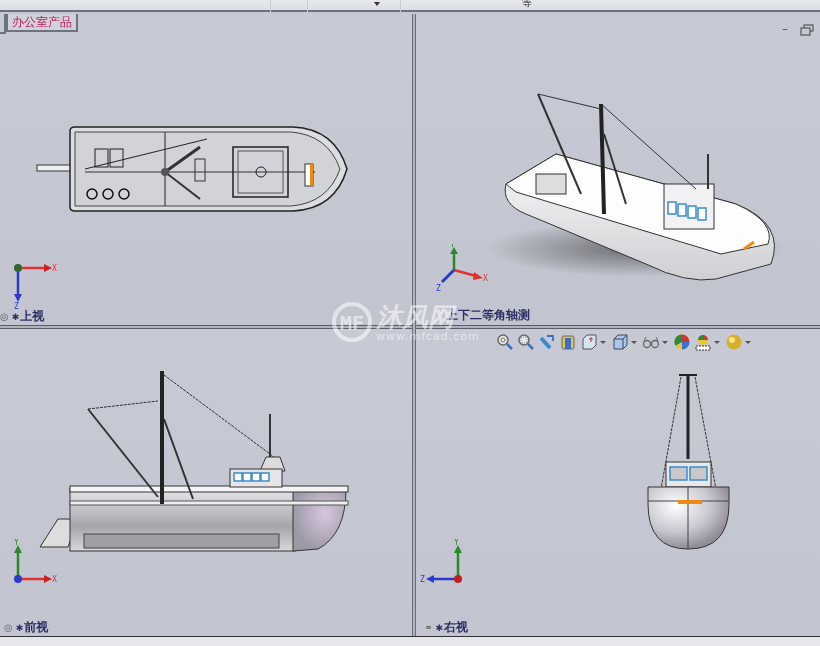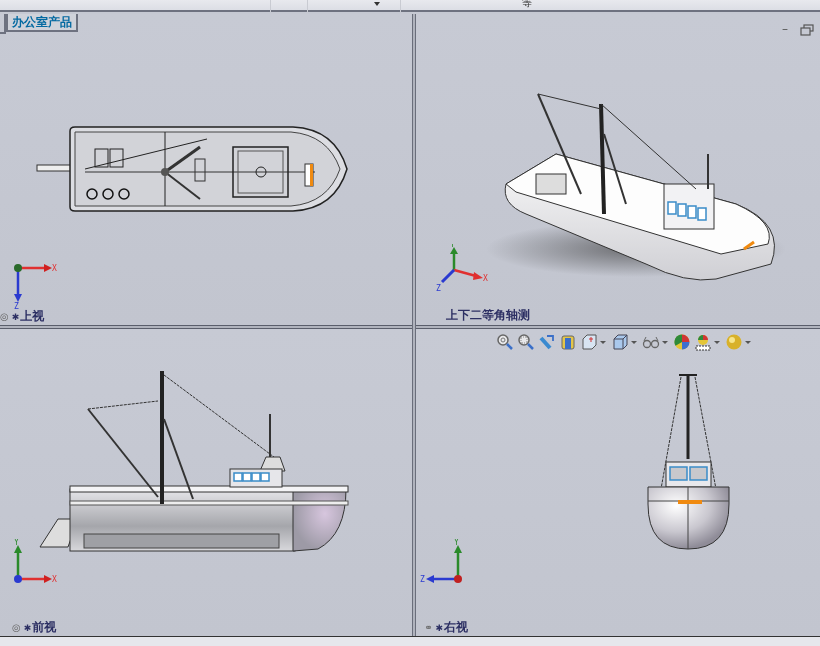--- a/index.html
+++ b/index.html
@@ -15,21 +15,21 @@
   
   .vp { position: absolute; background: linear-gradient(#c7cad4, #c2c5cf); overflow: hidden; }
   .vp-tl { left: 0; top: 14px; width: 412px; height: 311px; }
   .vp-tr { left: 416px; top: 14px; width: 404px; height: 311px; }
   .vp-bl { left: 0; top: 329px; width: 412px; height: 307px; }
   .vp-br { left: 416px; top: 329px; width: 404px; height: 307px; }
   .hsplit { position: absolute; left: 0; top: 325px; width: 820px; height: 4px; background: #b0b3bd; border-top: 1px solid #5a5e6b; border-bottom: 1px solid #5a5e6b; }
   .vsplit { position: absolute; left: 412px; top: 14px; width: 4px; height: 622px; background: #b0b3bd; border-left: 1px solid #6a6e7b; border-right: 1px solid #6a6e7b; }
   .bottombar { position: absolute; left: 0; top: 636px; width: 820px; height: 10px; background: #e6e7ec; border-top: 1px solid #333; }
 
-  .doc-tab { position: absolute; left: 6px; top: 0; height: 18px; padding: 0 4px; font-size: 12px; line-height: 16px; color: #0369a1; background: #cfd2da; border: 2px solid #6e7280; border-top: none; font-weight: bold; }
+  .doc-tab { position: absolute; left: 6px; top: 0; height: 18px; padding: 0 4px; font-size: 12px; line-height: 16px; color: #be185d; background: #cfd2da; border: 2px solid #6e7280; border-top: none; }
   .doc-tab-notch { position: absolute; left: 0; top: 0; width: 6px; height: 20px; border-right: 2px solid #6e7280; border-bottom: 2px solid #6e7280; }
 
   .view-label { position: absolute; font-size: 12px; font-weight: bold; color: #2c2f63; white-space: nowrap; }
   .view-label .star { font-size: 9px; margin-right: 1px; }
   .view-label .pre { color: #666; font-weight: normal; font-size: 10px; margin-right: 3px; }
 
   .winctl { position: absolute; top: 8px; font-size: 12px; color: #555; }
   .toolbar { position: absolute; left: 80px; top: 4px; display: flex; gap: 3px; align-items: center; }
   .tb-btn { display: flex; align-items: center; height: 18px; cursor: pointer; }
   .tb-ico { width: 18px; height: 18px; display: block; }
@@ -183,21 +183,21 @@
     <svg class="axis" style="left:8px;top:210px" width="50" height="48">
       <line x1="10" y1="40" x2="10" y2="12" stroke="#2a8a2a" stroke-width="2.5"></line>
       <polygon points="6,14 10,6 14,14" fill="#2a8a2a"></polygon>
       <line x1="10" y1="40" x2="36" y2="40" stroke="#e03030" stroke-width="2.5"></line>
       <polygon points="36,36 44,40 36,44" fill="#d02020"></polygon>
       <circle cx="10" cy="40" r="4" fill="#2a3ad0"></circle>
       <text x="6" y="6" font-size="8" fill="#2a8a2a">Y</text>
       <text x="44" y="43" font-size="8" fill="#e03030">X</text>
     </svg>
 
-    <div class="view-label" style="left:12px;top:290px">
+    <div class="view-label" style="left:4px;top:290px">
       <span class="pre">◎</span><span class="star">✱</span><span>前视</span>
     </div>
   </div>
 
   <div class="vp vp-br">
     <div class="toolbar">
       <div class="tb-btn">
         <svg class="tb-ico" viewBox="0 0 18 18">
             <circle cx="7" cy="7" r="5" fill="#e8e8ea" stroke="#666" stroke-width="1.5"></circle>
             <circle cx="7" cy="7" r="2" fill="none" stroke="#777"></circle>
@@ -306,13 +306,21 @@
 
     <div class="view-label" style="left:8px;top:290px">
       <span class="pre">⚭</span><span class="star">✱</span><span>右视</span>
     </div>
   </div>
 
   <div class="hsplit"></div>
   <div class="vsplit"></div>
   <div class="bottombar"></div>
 
+  <div class="watermark">
+    <svg width="170" height="44" viewBox="0 0 170 44">
+      <circle cx="22" cy="22" r="18" fill="none" stroke="#ffffff" stroke-width="4"></circle>
+      <text x="10" y="30" font-size="20" font-weight="bold" fill="#ffffff" font-family="DejaVu Sans, sans-serif">MF</text>
+    </svg>
+    <span style="position:absolute;left:46px;top:0;font-size:26px;font-weight:bold;color:#fff;font-style:italic">沐风网</span>
+    <span style="position:absolute;left:46px;top:30px;font-size:11px;color:#fff;letter-spacing:1px">www.mfcad.com</span>
+  </div>
 </div>
 
 </body></html>

